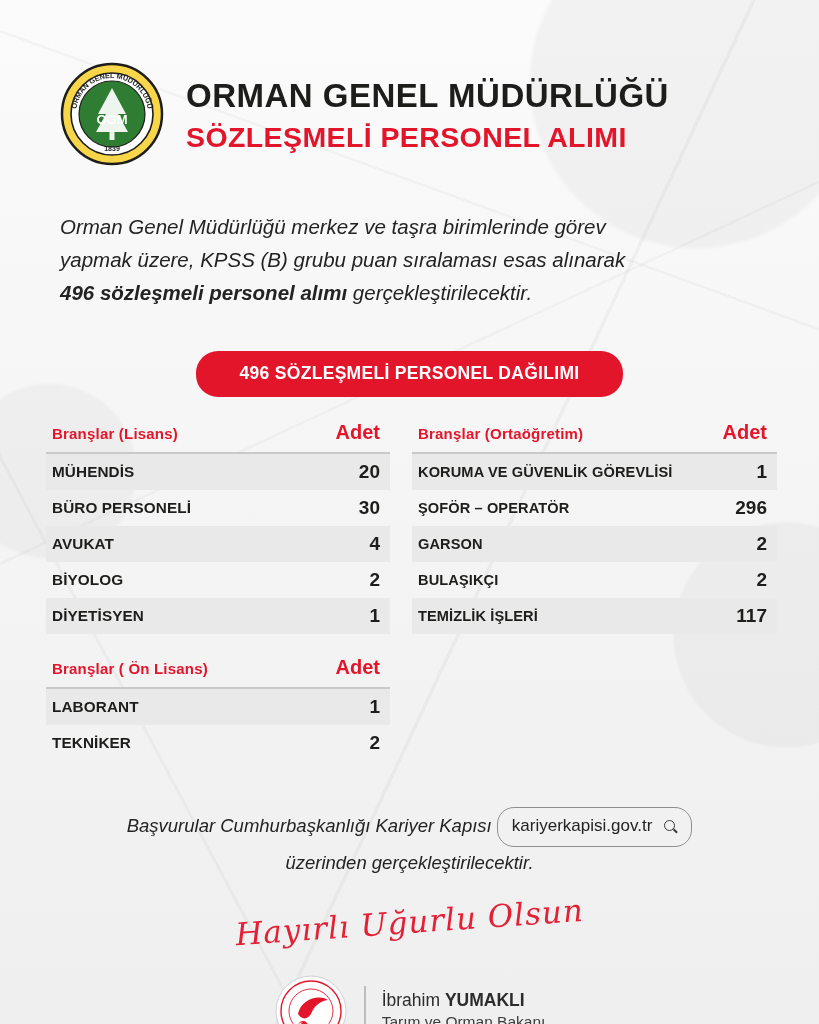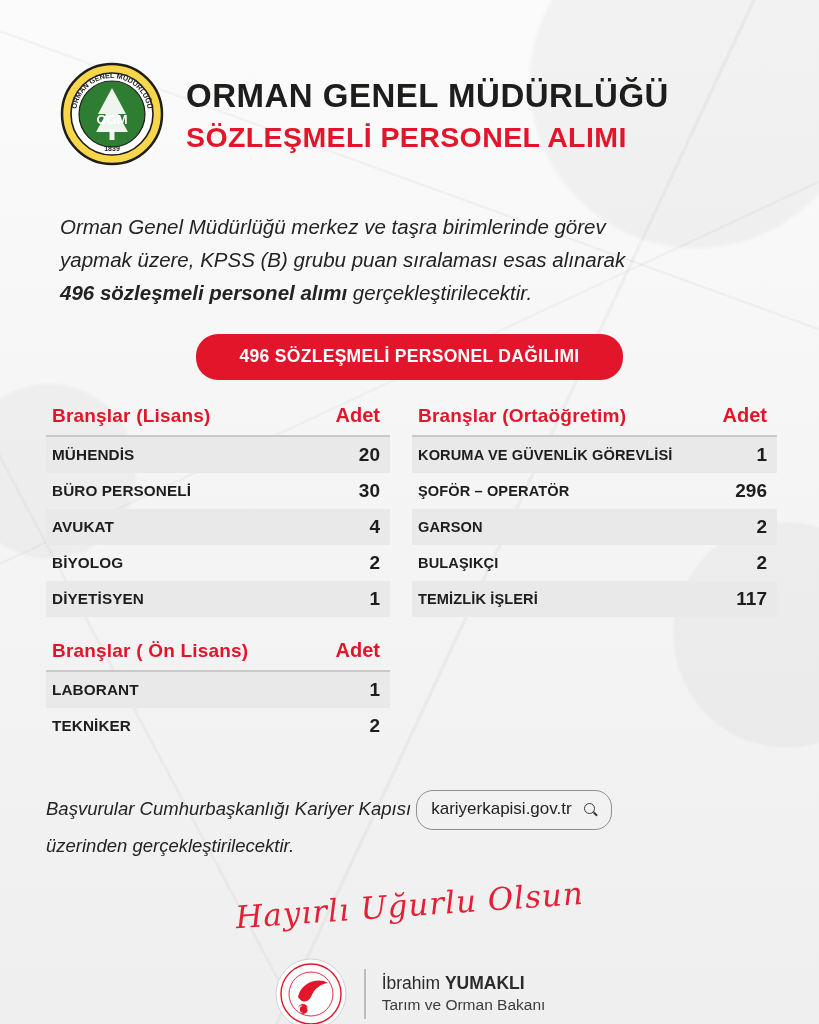--- a/index.html
+++ b/index.html
@@ -60,21 +60,21 @@
     margin: 44px 14px 0 14px;
     font-size: 20.5px;
     line-height: 1.62;
     color: #232323;
     font-style: italic;
     text-align: left;
   }
   .intro .b { font-weight: bold; }
 
   
-  .banner-wrap { display: flex; justify-content: center; margin-top: 24px; }
+  .banner-wrap { display: flex; justify-content: center; margin-top: 41px; }
   .banner {
     background: #e3152b;
     color: #fff;
     font-weight: bold;
     font-size: 17.5px;
     letter-spacing: 0.3px;
     padding: 12px 44px 13px;
     border-radius: 22px;
     white-space: nowrap;
   }
@@ -95,21 +95,21 @@
   .thead {
     display: flex;
     justify-content: space-between;
     align-items: baseline;
     border-bottom: 2px solid #c9c9c9;
     padding: 0 10px 8px 6px;
   }
   .th-branch {
     color: #e3152b;
     font-weight: bold;
-    font-size: 19px;
+    font-size: 15px;
     letter-spacing: 0.2px;
   }
   .th-count {
     color: #e3152b;
     font-weight: bold;
     font-size: 20px;
   }
   .row {
     display: flex;
     justify-content: space-between;
@@ -128,21 +128,21 @@
   .row .val {
     font-size: 19px;
     font-weight: bold;
     color: #1d1d1b;
   }
   .col-right .row .name { font-size: 14.6px; }
 
   
   .apply {
     margin-top: 46px;
-    text-align: left;
+    text-align: center;
     font-size: 18.5px;
     font-style: italic;
     color: #232323;
     line-height: 1.7;
   }
   .url-pill {
     display: inline-flex;
     align-items: center;
     gap: 12px;
     border: 1.6px solid #8f8f8f;

